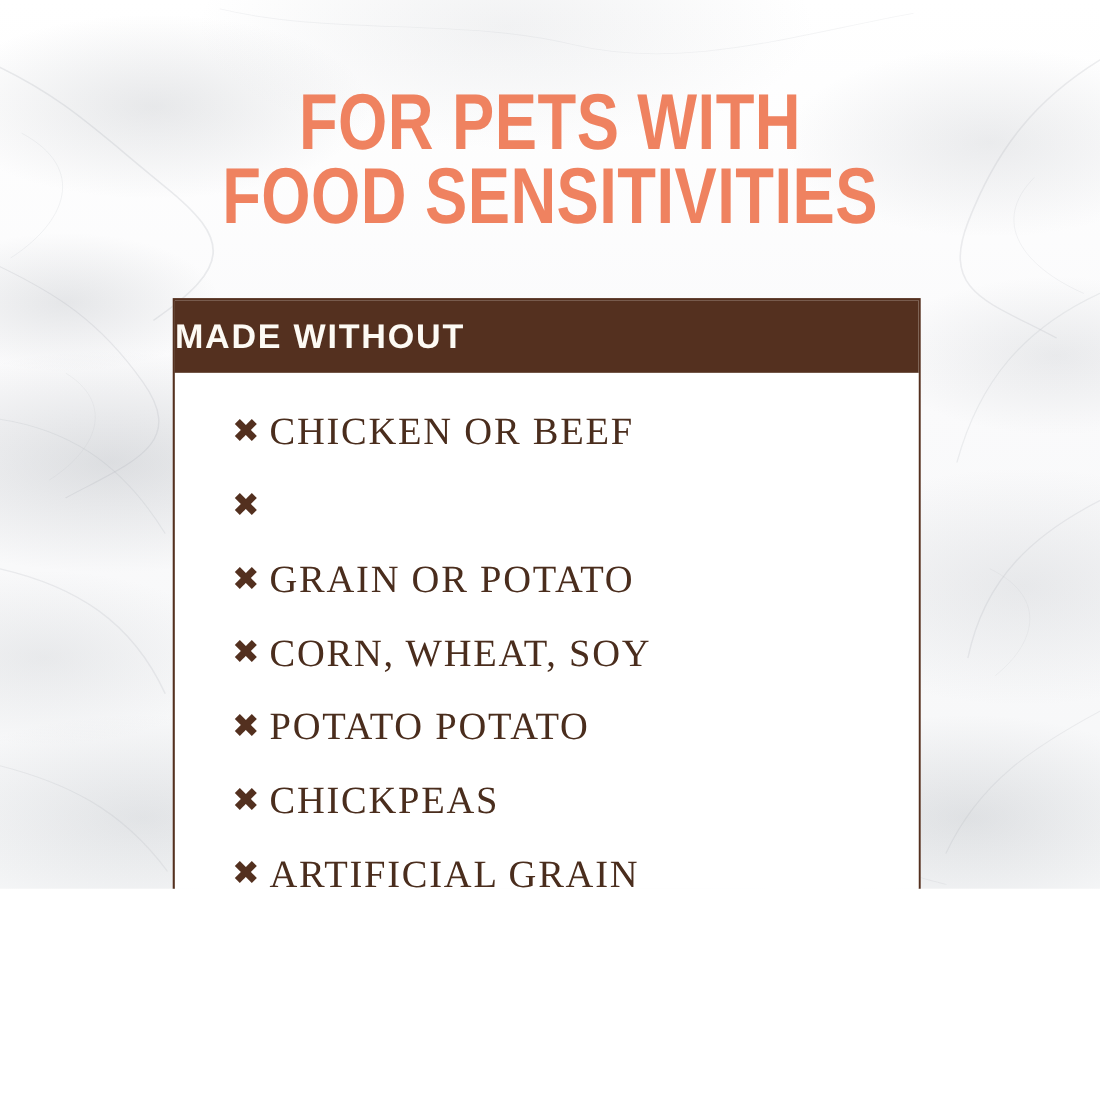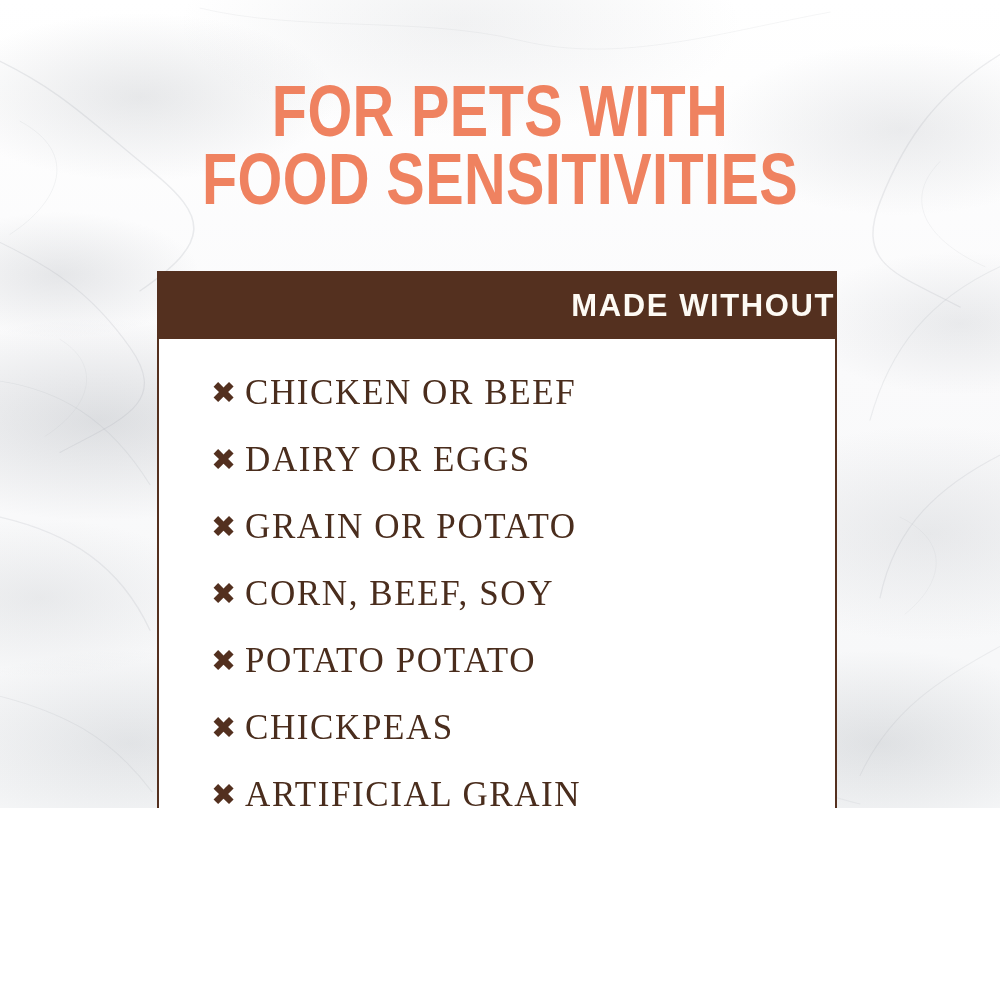--- a/index.html
+++ b/index.html
@@ -66,21 +66,21 @@
     display:flex;
     flex-direction:column;
   }
 
   .card-header {
     height:66px;
     background:#54301f;
     color:#fdfaf4;
     display:flex;
     align-items:center;
-    justify-content:flex-end;
+    justify-content:flex-start;
     font-size:31px;
     font-weight:700;
     letter-spacing:1.6px;
   }
 
   .card-body {
     flex:1;
     background:#ffffff;
     padding:32px 0 0 52px;
   }
@@ -159,31 +159,30 @@
     <div class="card-body">
       <ul class="nolist">
 
         <li class="row">
           <span class="xmark">✖</span>
           <span class="row-label">CHICKEN OR BEEF</span>
         </li>
 
         <li class="row">
           <span class="xmark">✖</span>
-          <span class="row-label">DAIRY OR EGGS</span>
         </li>
 
         <li class="row">
           <span class="xmark">✖</span>
           <span class="row-label">GRAIN OR POTATO</span>
         </li>
 
         <li class="row">
           <span class="xmark">✖</span>
-          <span class="row-label">CORN, BEEF, SOY</span>
+          <span class="row-label">CORN, WHEAT, SOY</span>
         </li>
 
         <li class="row">
           <span class="xmark">✖</span>
           <span class="row-label">POTATO POTATO</span>
         </li>
 
         <li class="row">
           <span class="xmark">✖</span>
           <span class="row-label">CHICKPEAS</span>

